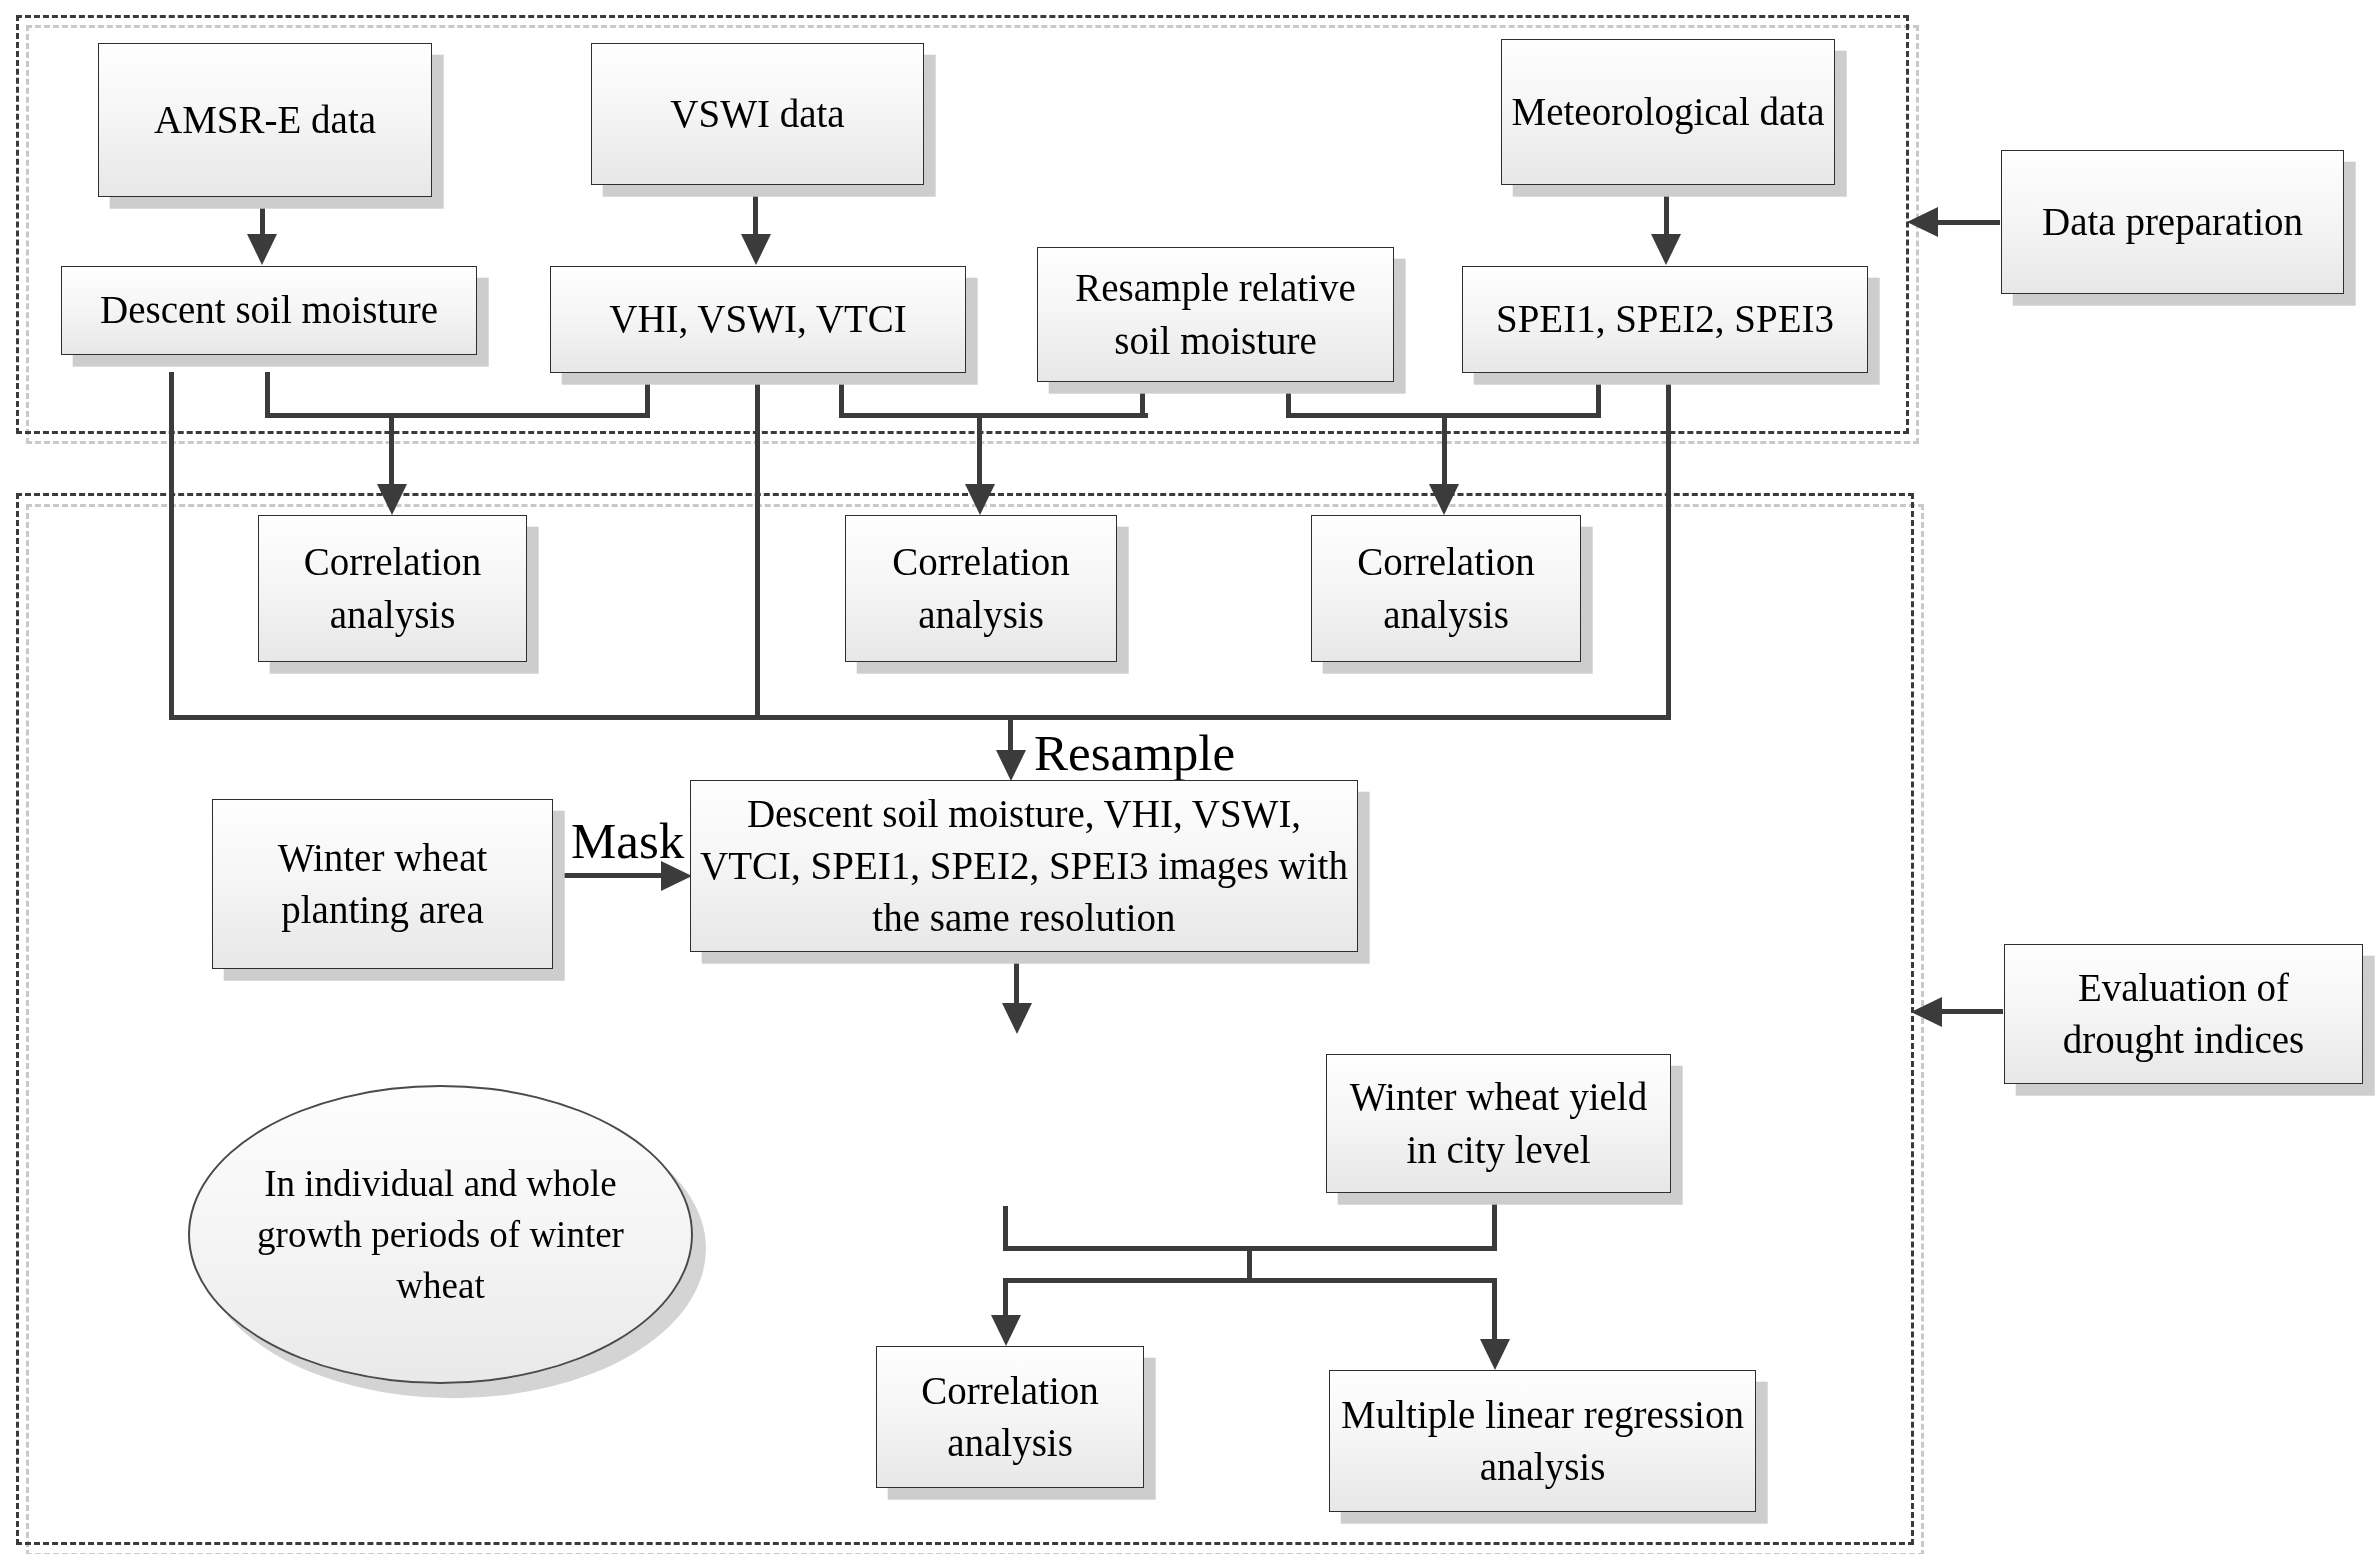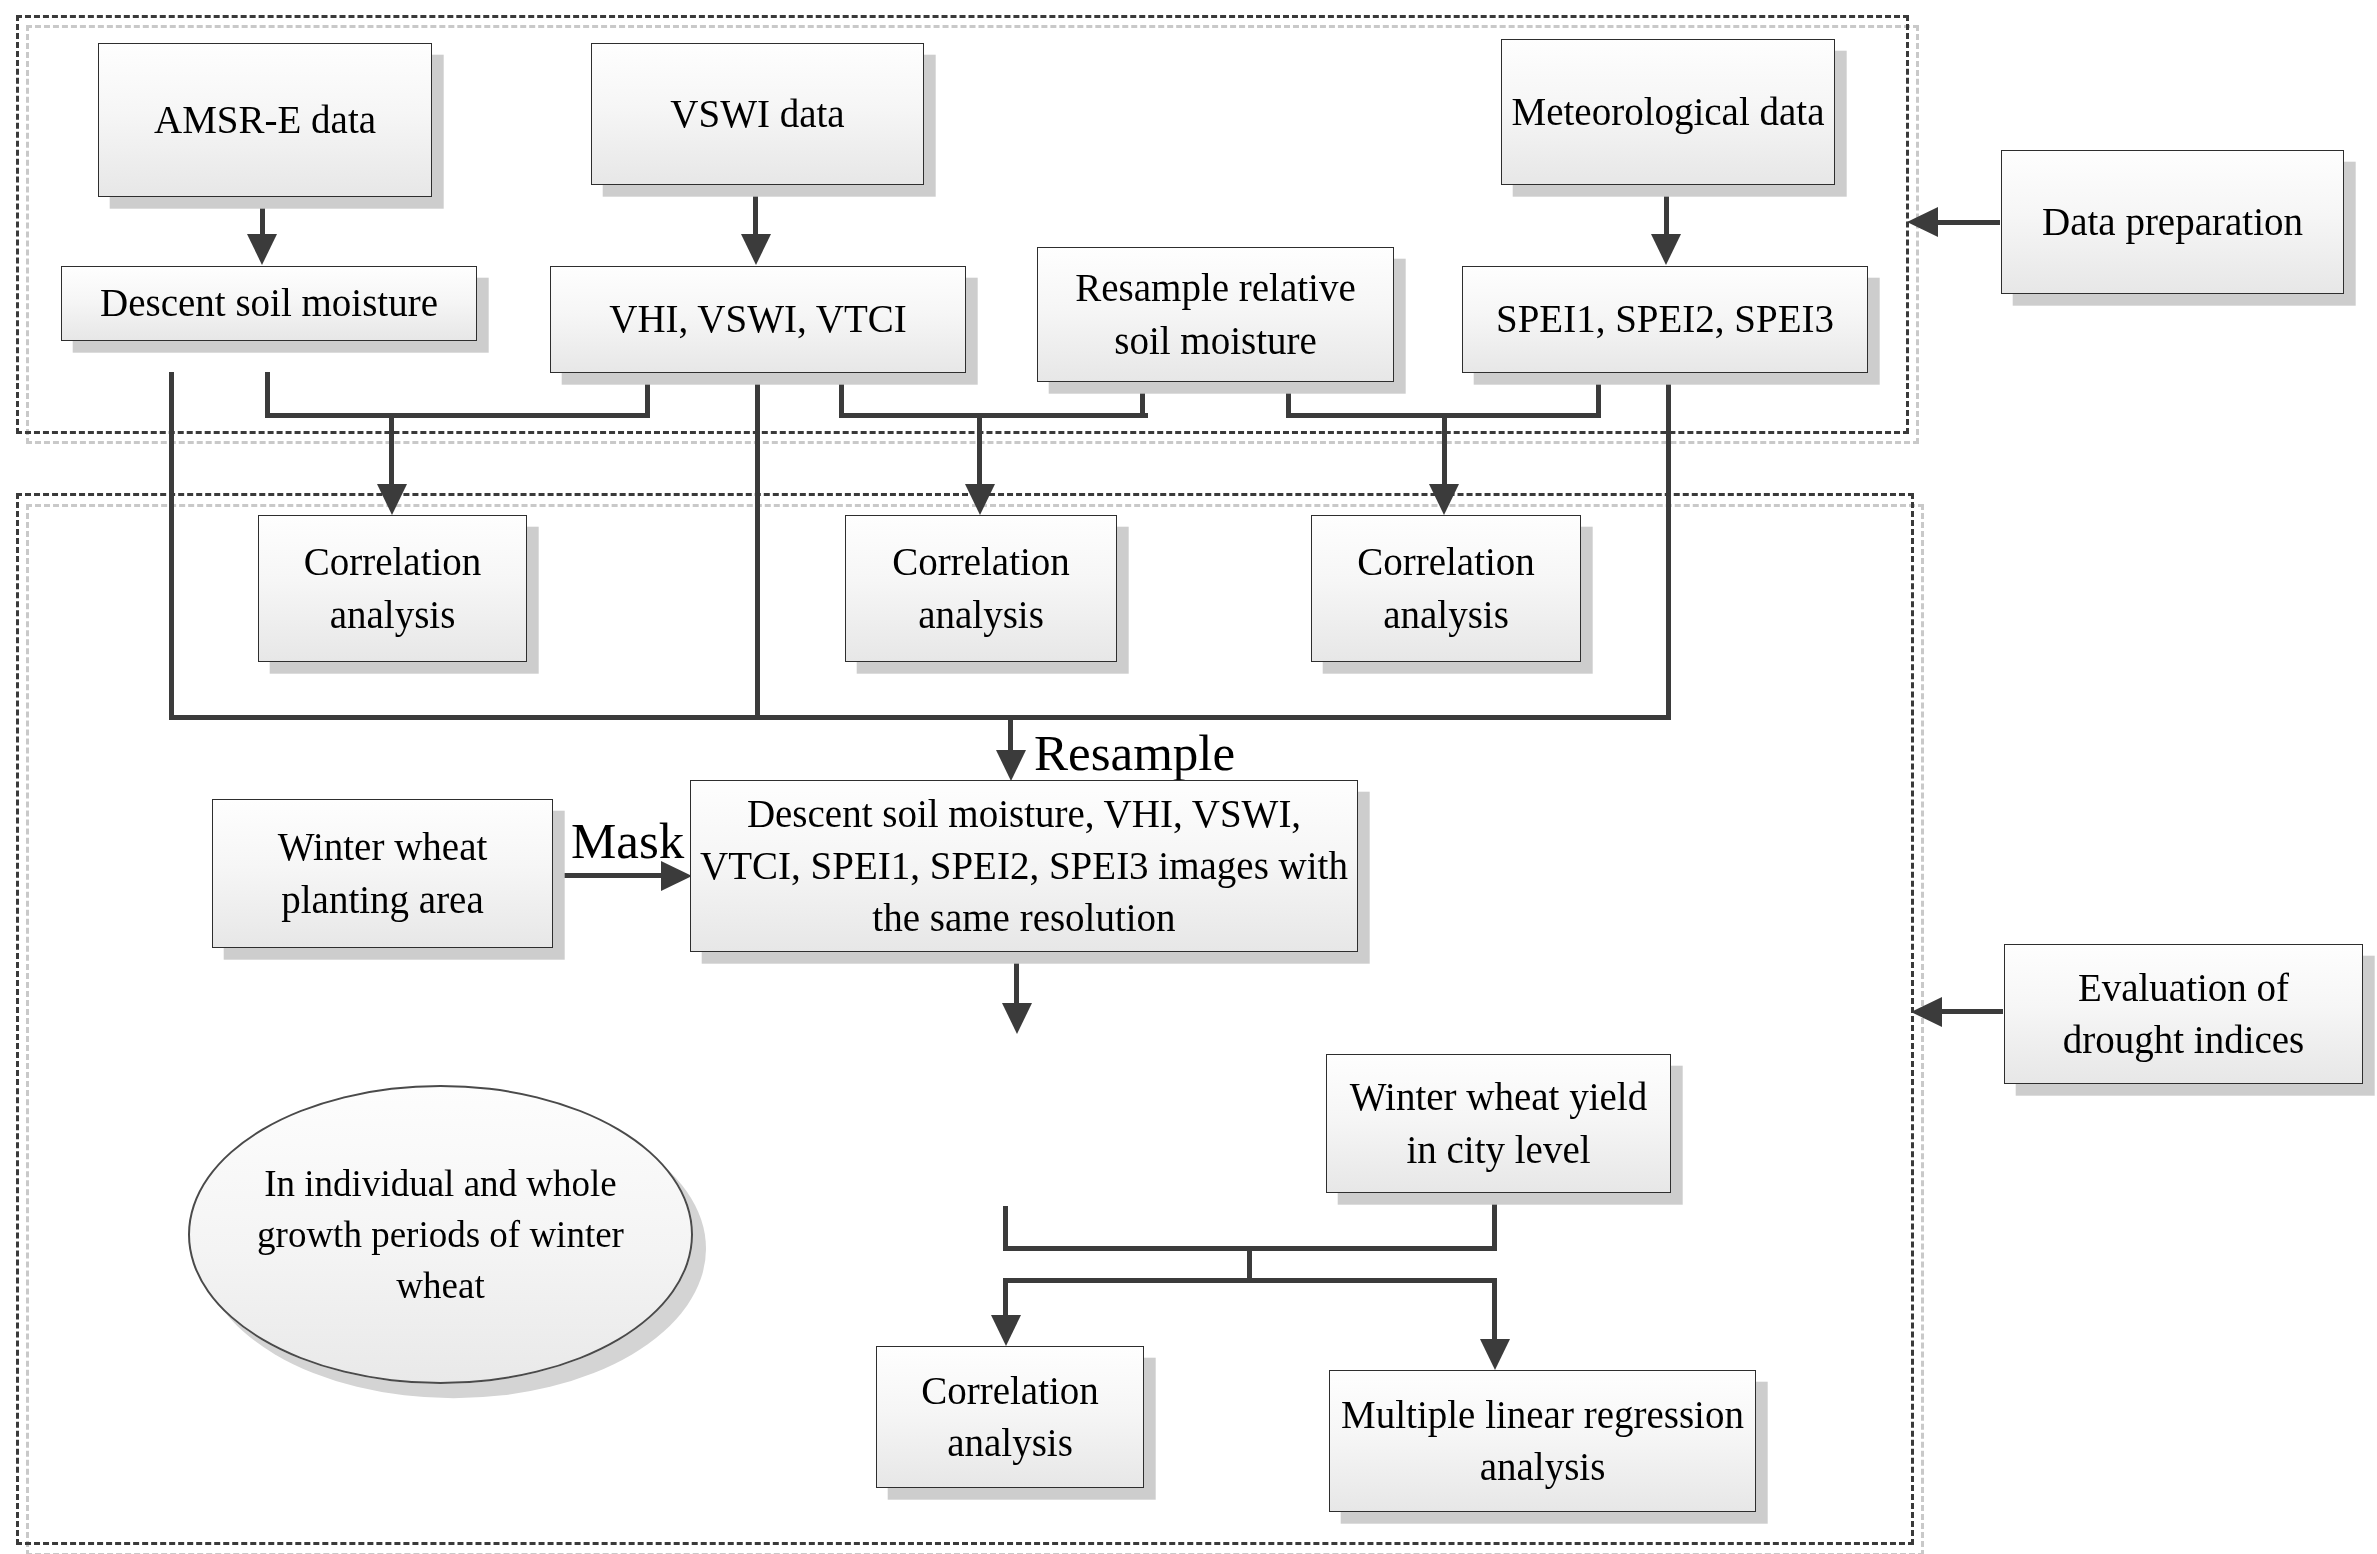--- a/index.html
+++ b/index.html
@@ -112,32 +112,32 @@
 
   <div class="ah-left" style="left:1907px; top:207px;"></div>
   <div class="hline" style="left:1935px; top:220px; width:65px;"></div>
   <div class="ah-left" style="left:1911px; top:997px;"></div>
   <div class="hline" style="left:1938px; top:1009px; width:65px;"></div>
 
   <div class="box" style="left:98px; top:43px; width:334px; height:154px;">AMSR-E data</div>
   <div class="box" style="left:591px; top:43px; width:333px; height:142px;">VSWI data</div>
   <div class="box" style="left:1501px; top:39px; width:334px; height:146px;">Meteorological data</div>
 
-  <div class="box" style="left:61px; top:266px; width:416px; height:75px;font-family:Liberation Serif, serif;">Descent soil moisture</div>
+  <div class="box" style="left:61px; top:266px; width:416px; height:89px;font-family:Liberation Serif, serif;">Descent soil moisture</div>
   <div class="box" style="left:550px; top:266px; width:416px; height:107px;">VHI, VSWI, VTCI</div>
   <div class="box" style="left:1037px; top:247px; width:357px; height:135px;">Resample relative soil moisture</div>
   <div class="box" style="left:1462px; top:266px; width:406px; height:107px;">SPEI1, SPEI2, SPEI3</div>
 
   <div class="box" style="left:2001px; top:150px; width:343px; height:144px;">Data preparation</div>
 
   <div class="box" style="left:258px; top:515px; width:269px; height:147px;">Correlation analysis</div>
   <div class="box" style="left:845px; top:515px; width:272px; height:147px;">Correlation analysis</div>
   <div class="box" style="left:1311px; top:515px; width:270px; height:147px;">Correlation analysis</div>
 
-  <div class="box" style="left:212px; top:799px; width:341px; height:149px;">Winter wheat planting area</div>
+  <div class="box" style="left:212px; top:799px; width:341px; height:170px;">Winter wheat planting area</div>
   <div class="box" style="left:690px; top:780px; width:668px; height:172px;">Descent soil moisture, VHI, VSWI, VTCI, SPEI1, SPEI2, SPEI3 images with the same resolution</div>
 
   <div class="box" style="left:1326px; top:1054px; width:345px; height:139px;">Winter wheat yield in city level</div>
 
   <div class="box" style="left:876px; top:1346px; width:268px; height:142px;">Correlation analysis</div>
   <div class="box" style="left:1329px; top:1370px; width:427px; height:142px;">Multiple linear regression analysis</div>
 
   <div class="box" style="left:2004px; top:944px; width:359px; height:140px;">Evaluation of drought indices</div>
 
   <div class="ellipse" style="left:188px; top:1085px; width:505px; height:299px;">In individual and whole growth periods of winter wheat</div>

